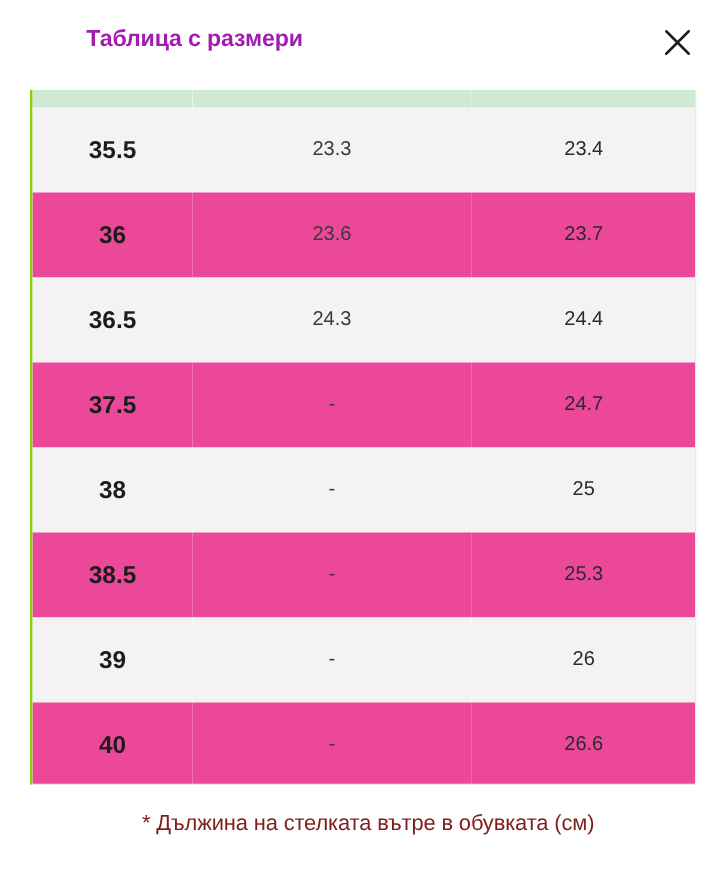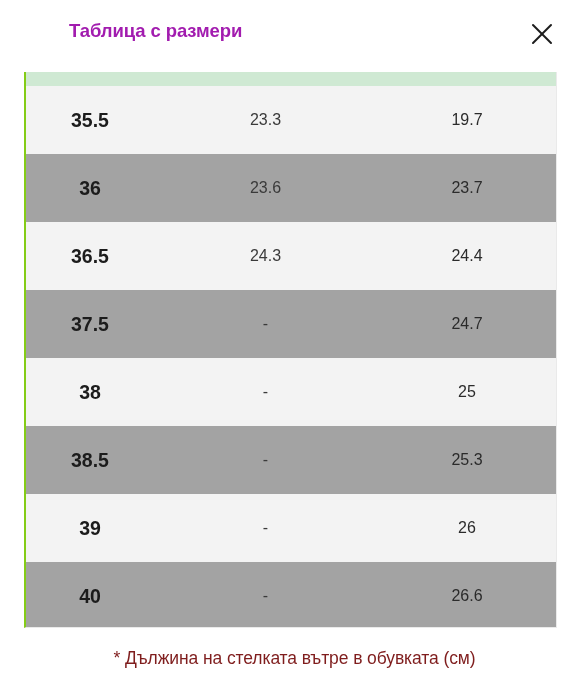--- a/index.html
+++ b/index.html
@@ -94,21 +94,21 @@
     height: 68px;
     padding: 0;
     border: none;
     text-align: center;
     vertical-align: middle;
     font-size: 16px;
     color: #2b2b2b;
     font-weight: 400;
   }
   .size-table tbody tr.row-odd  td { background: #f3f3f3; }
-  .size-table tbody tr.row-even td { background: #a3a3a3; }
+  .size-table tbody tr.row-even td { background: #ec4899; }
   .size-table tbody td.col-size {
     font-weight: 700;
     color: #1c1c1c;
     font-size: 19.5px;
   }
   .size-table tbody td.dash { color: #3a3a3a; }
 
   
   .footnote {
     position: absolute;
@@ -149,21 +149,21 @@
       <tr>
         <th>Размер</th>
         <th>EU</th>
         <th>US</th>
       </tr>
     </thead>
     <tbody>
       <tr class="row-odd">
         <td class="col-size">35.5</td>
         <td class="dash">23.3</td>
-        <td>19.7</td>
+        <td>23.4</td>
       </tr>
       <tr class="row-even">
         <td class="col-size">36</td>
         <td class="dash">23.6</td>
         <td>23.7</td>
       </tr>
       <tr class="row-odd">
         <td class="col-size">36.5</td>
         <td class="dash">24.3</td>
         <td>24.4</td>

